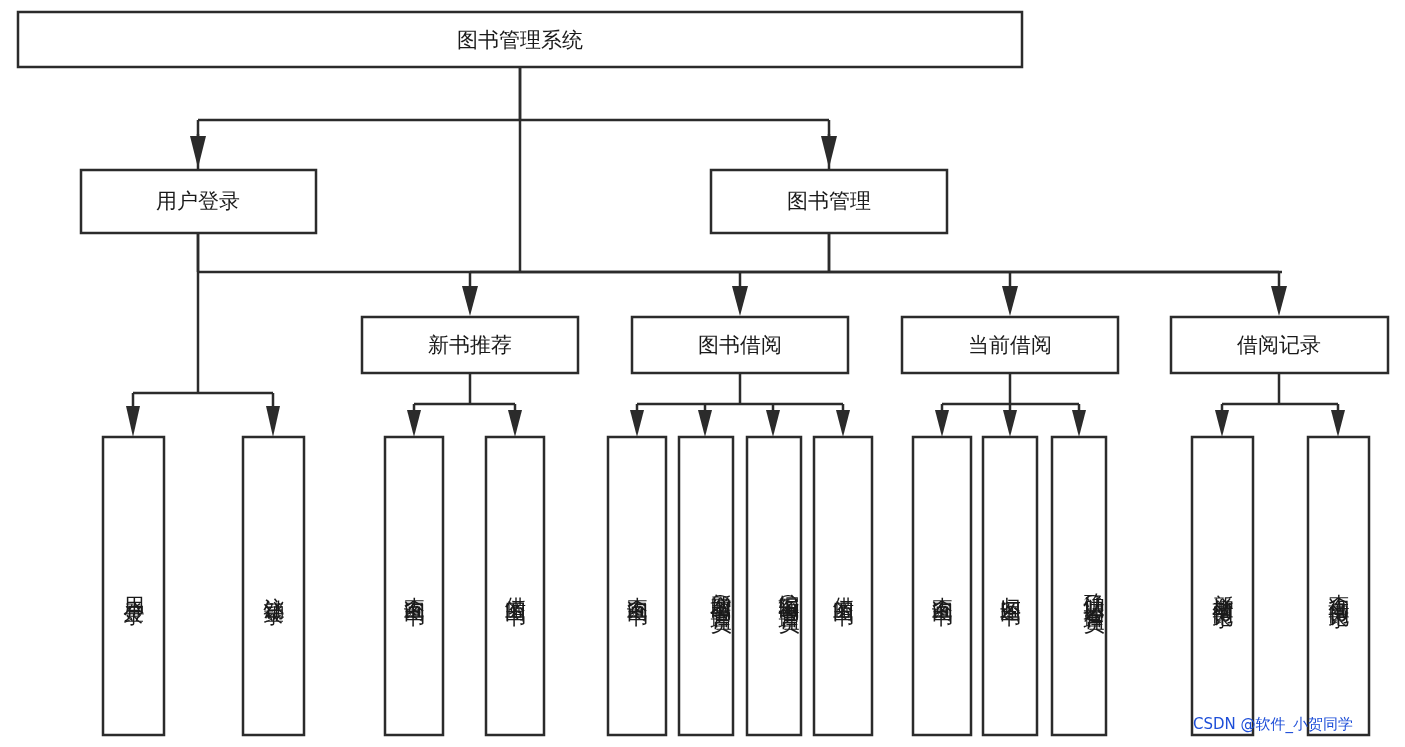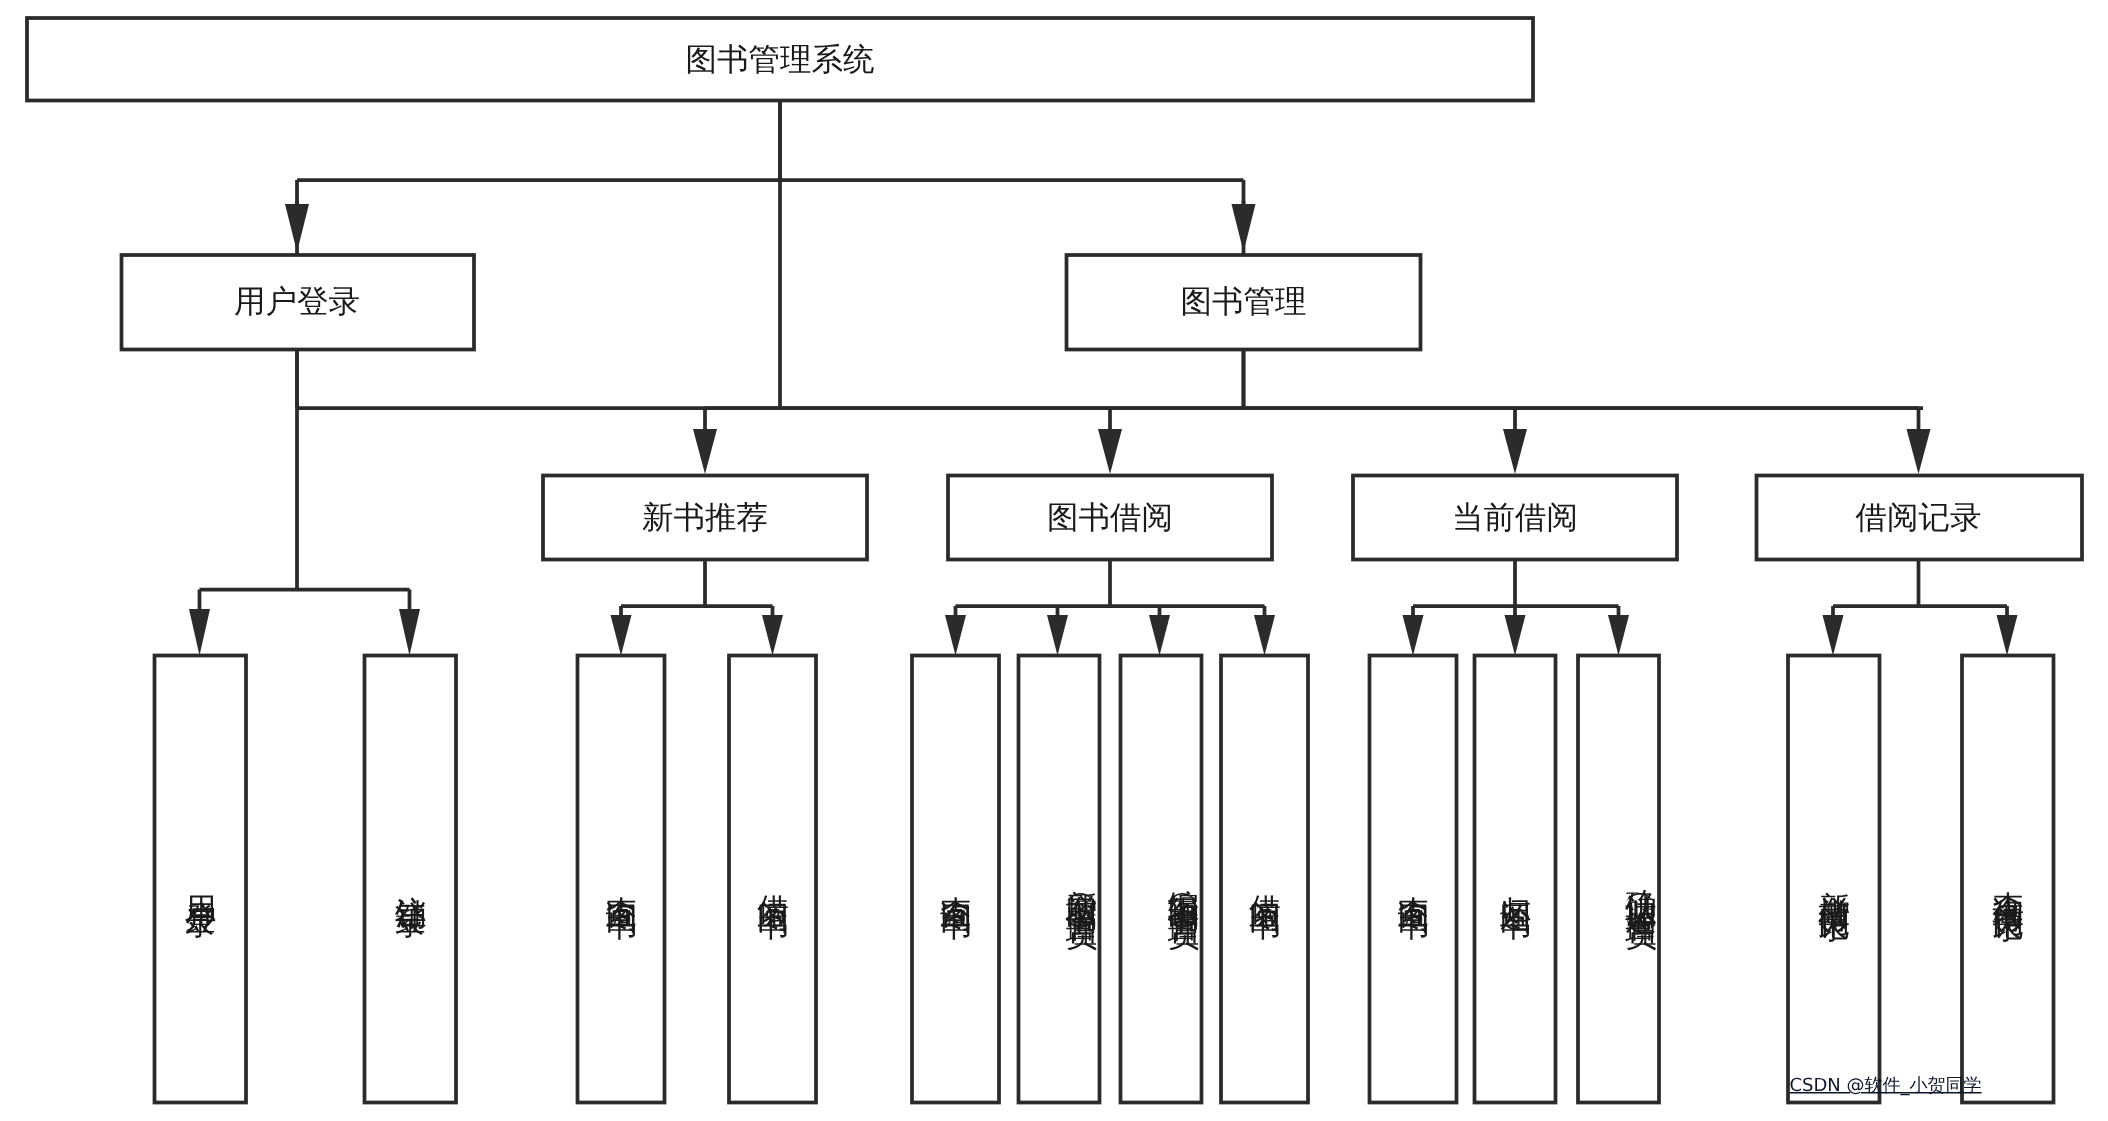--- a/index.html
+++ b/index.html
@@ -60,25 +60,24 @@
     display: flex;
     align-items: center;
     justify-content: center;
     white-space: nowrap;
     pointer-events: none;
     user-select: none;
   }
   .watermark {
     position: absolute;
     font-family: "DejaVu Sans", "Liberation Sans", sans-serif;
-    font-size: 12px;
-    color: #0f172a;
+    font-size: 15px;
+    color: #1d4ed8;
     white-space: nowrap;
     user-select: none;
-    text-decoration: underline;
   }
 </style>
 </head>
 <body>
 
 <div id="diagram-root">
 
   <svg class="diagram-canvas" viewBox="0 0 1405 747" xmlns="http://www.w3.org/2000/svg">
 
     <g>

